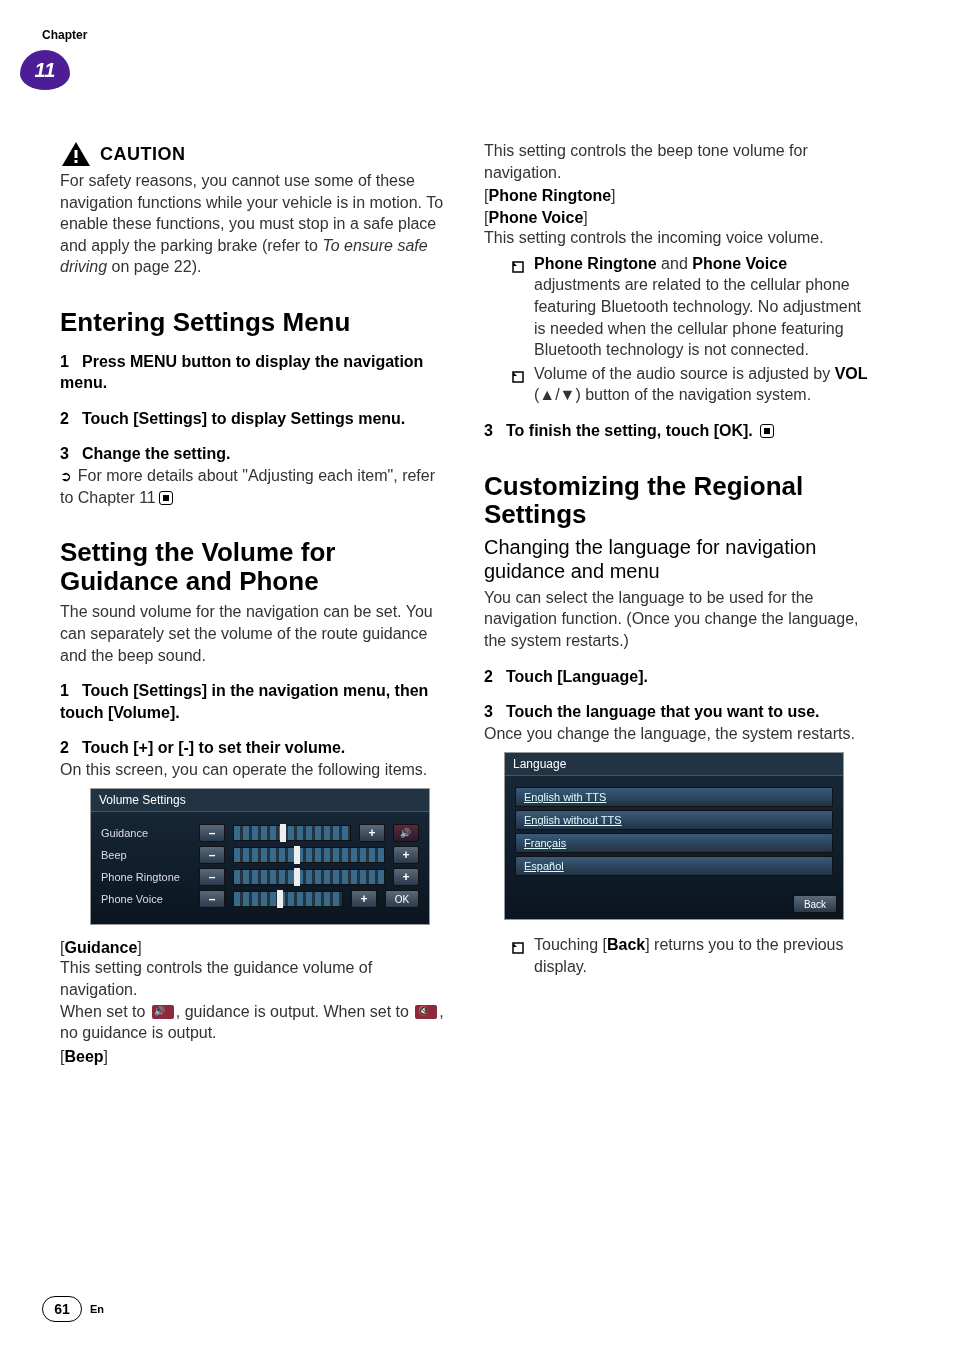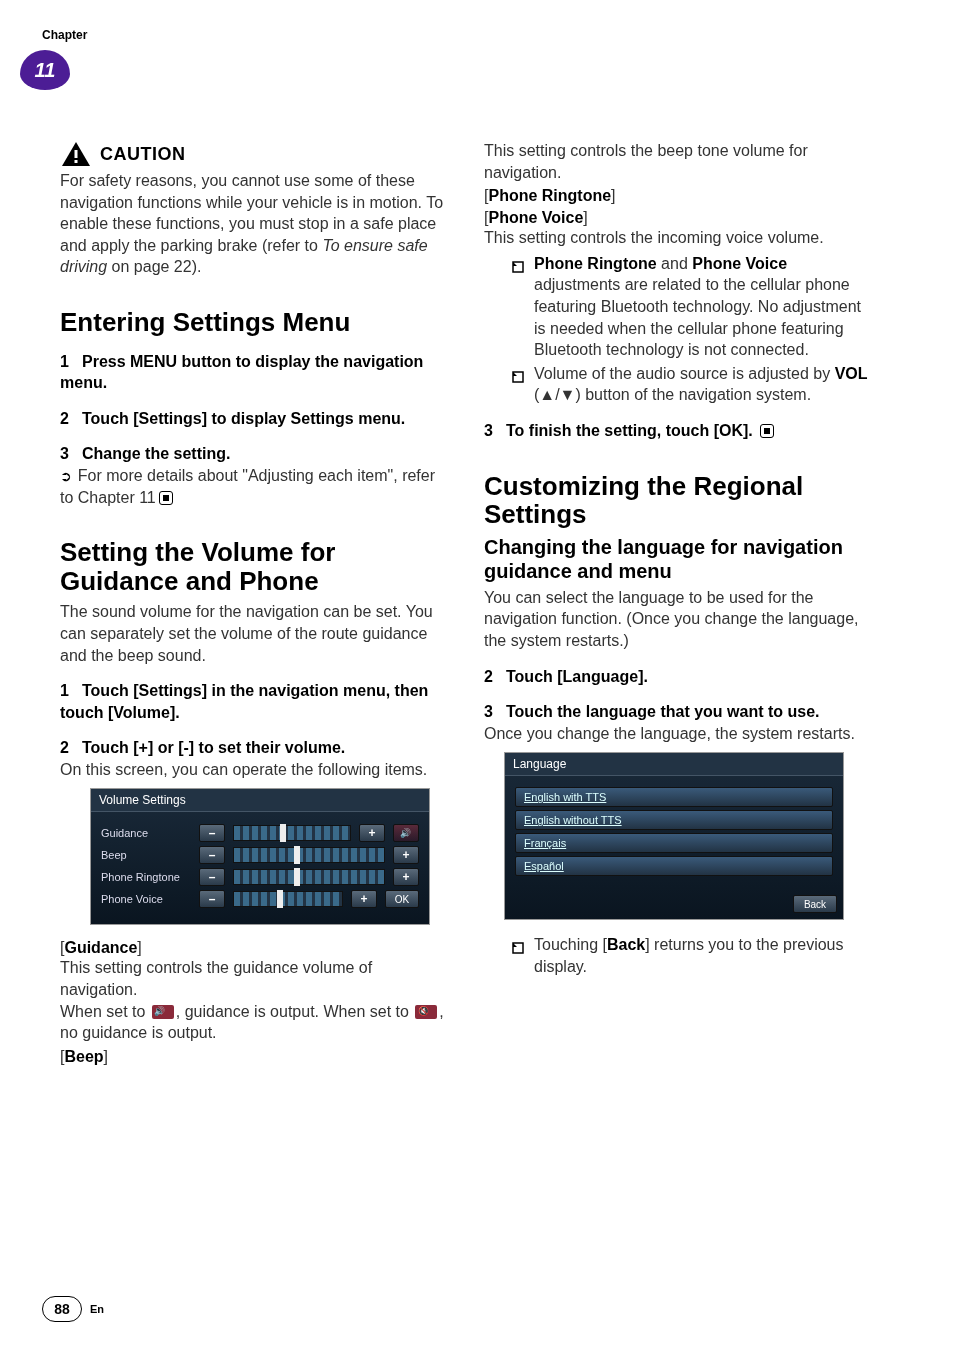--- a/index.html
+++ b/index.html
@@ -11,21 +11,21 @@
   .header-bar { position: absolute; top: 52px; left: 60px; right: 60px; height: 36px; border: 1.5px solid #000; border-radius: 18px; display: flex; align-items: center; padding-left: 30px; }
   .header-bar h1 { font-size: 22px; font-weight: 900; font-style: italic; }
   .columns { display: flex; gap: 40px; margin-top: 110px; }
   .col { width: 398px; }
   .caution-row { display: flex; align-items: center; gap: 8px; margin-bottom: 2px; }
   .warn-icon { width: 32px; height: 28px; }
   .caution-text { font-weight: bold; font-size: 18px; letter-spacing: 0.5px; }
   p, .body { font-size: 16px; line-height: 1.35; color: #333; }
   .italic { font-style: italic; }
   h2 { font-size: 26px; font-weight: 900; margin-top: 30px; margin-bottom: 6px; line-height: 1.1; }
-  h3 { font-size: 20px; font-weight: 700; margin-top: 6px; margin-bottom: 4px; line-height: 1.2; }
+  h3 { font-size: 20px; font-weight: 400; margin-top: 6px; margin-bottom: 4px; line-height: 1.2; }
   .step { font-size: 16px; font-weight: bold; margin-top: 14px; line-height: 1.35; }
   .step-num { display: inline-block; width: 22px; }
   .arrow-bullet::before { content: "➲"; font-size: 14px; margin-right: 6px; color: #000; font-weight: normal;}
   .stop-icon { display: inline-block; width: 14px; height: 14px; border: 1.5px solid #000; border-radius: 3px; position: relative; vertical-align: -2px; margin-left: 3px;}
   .stop-icon::after { content: ""; position: absolute; top: 3px; left: 3px; right: 3px; bottom: 3px; background: #000; }
   .bullet-list { margin-top: 4px; }
   .bullet-item { display: flex; gap: 10px; font-size: 16px; line-height: 1.35; color: #333; margin-left: 28px; margin-top: 2px; }
   .bullet-item .sq { flex: 0 0 12px; margin-top:4px; }
   .sq svg { width: 12px; height: 12px; }
   .screenshot { width: 340px; border: 1px solid #999; background: linear-gradient(#1a2a3a,#0a1520); color: #cde; font-size: 11px; margin: 8px 0 14px 30px; }
@@ -179,16 +179,16 @@
                 <rect x="1" y="1" width="10" height="10" fill="none" stroke="#000" stroke-width="1.5"></rect>
                 <path d="M1 1 L5 5 L1 5 Z" fill="#000"></path>
               </svg></span>
           <span><span>Touching [</span><b>Back</b><span>] returns you to the previous display.</span></span>
         </div>
       </div>
     </div>
   </div>
 
   <div class="footer">
-    <div class="page-badge">88</div>
+    <div class="page-badge">61</div>
     <span class="lang-code">En</span>
   </div>
 </div>
 
 </body></html>

